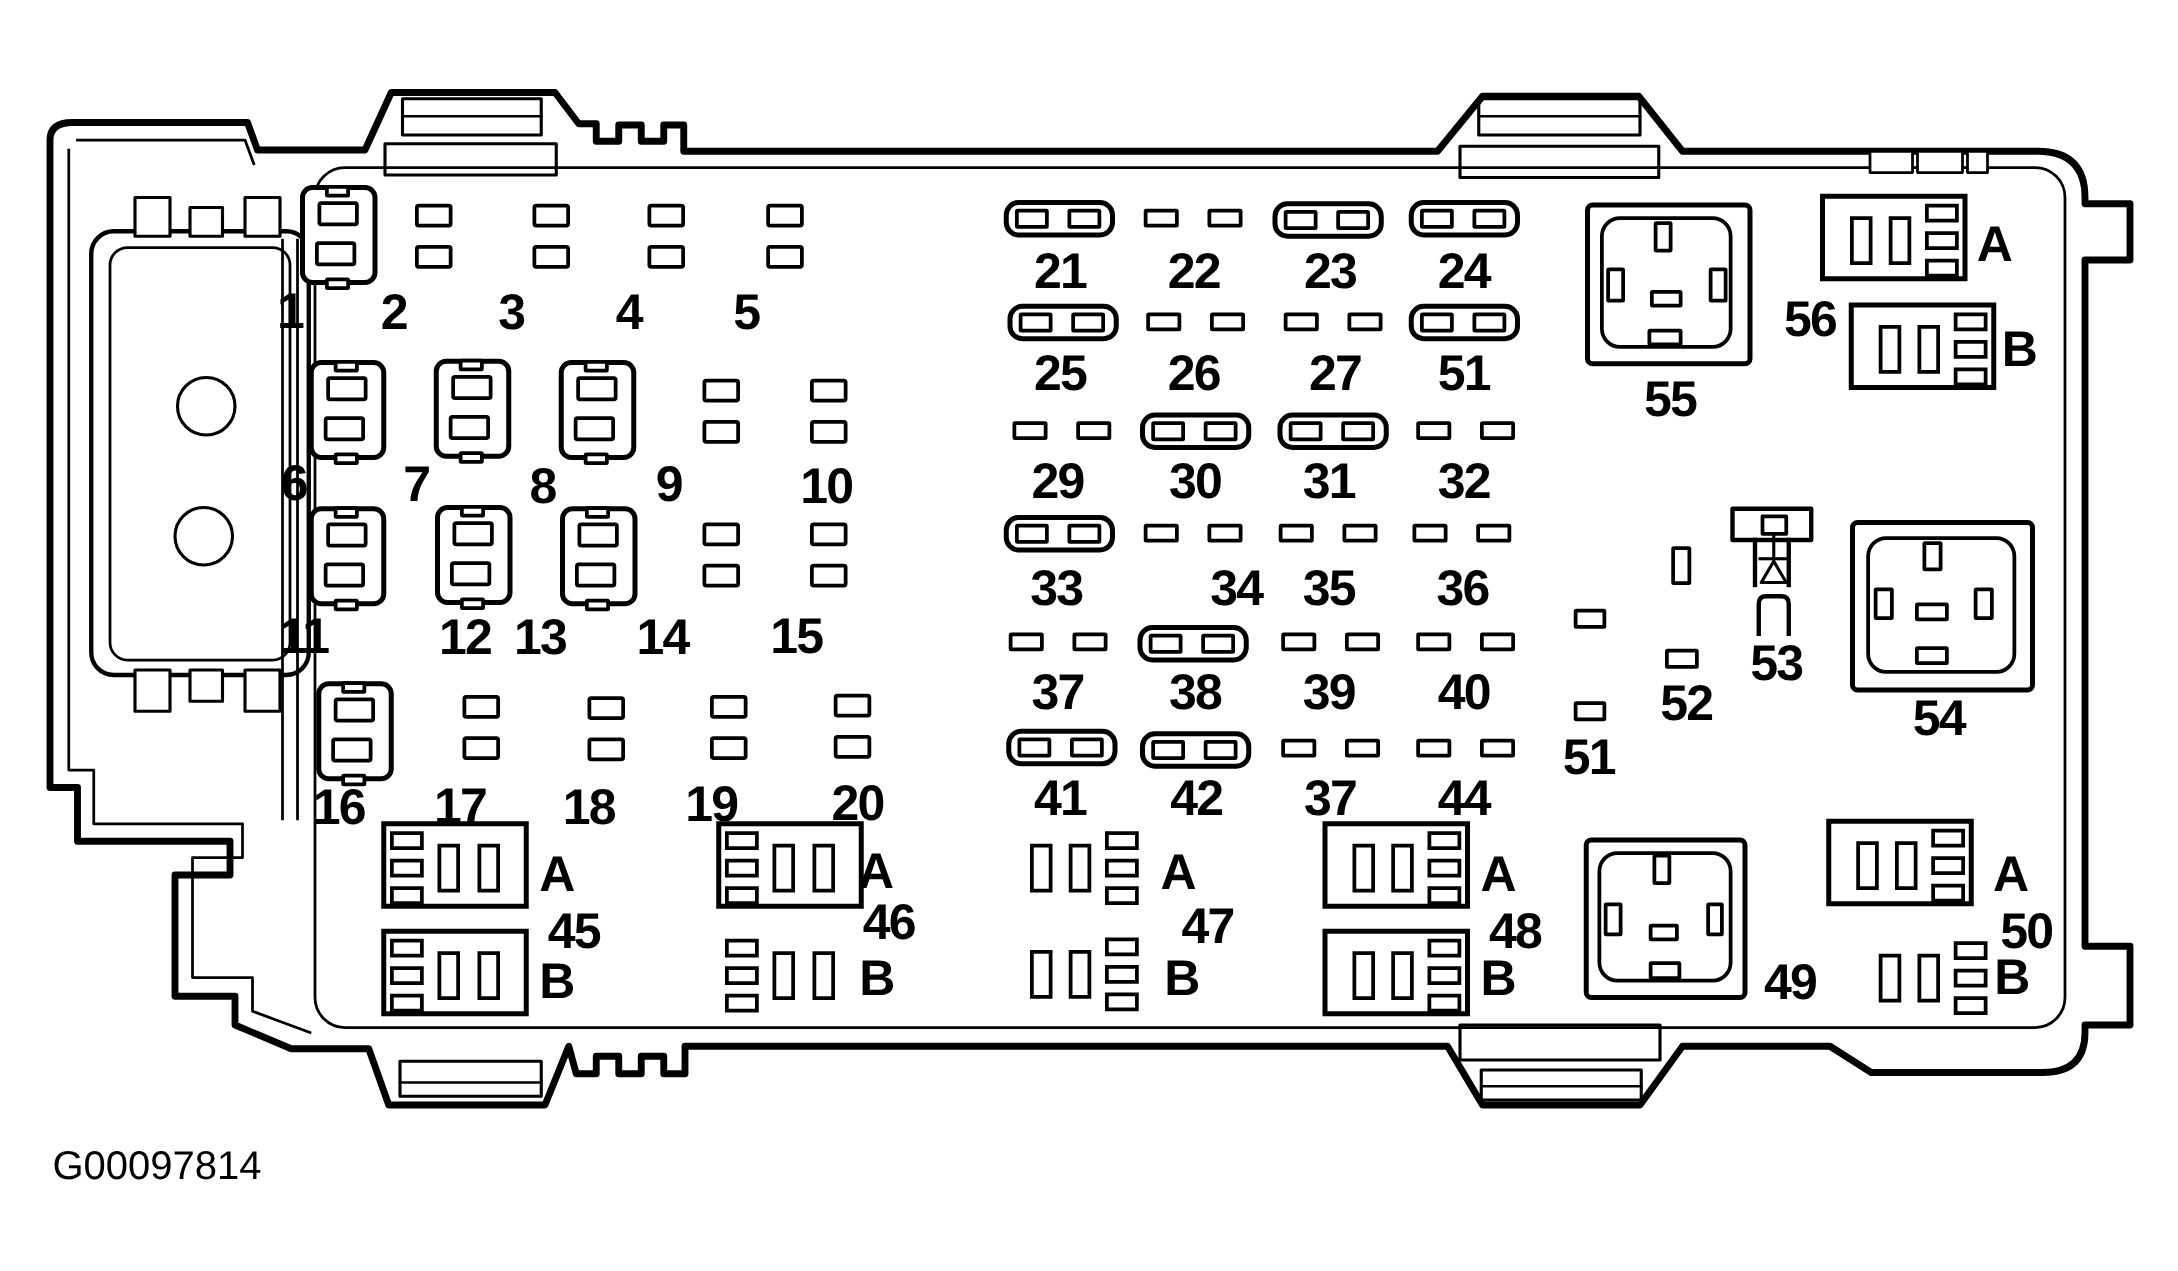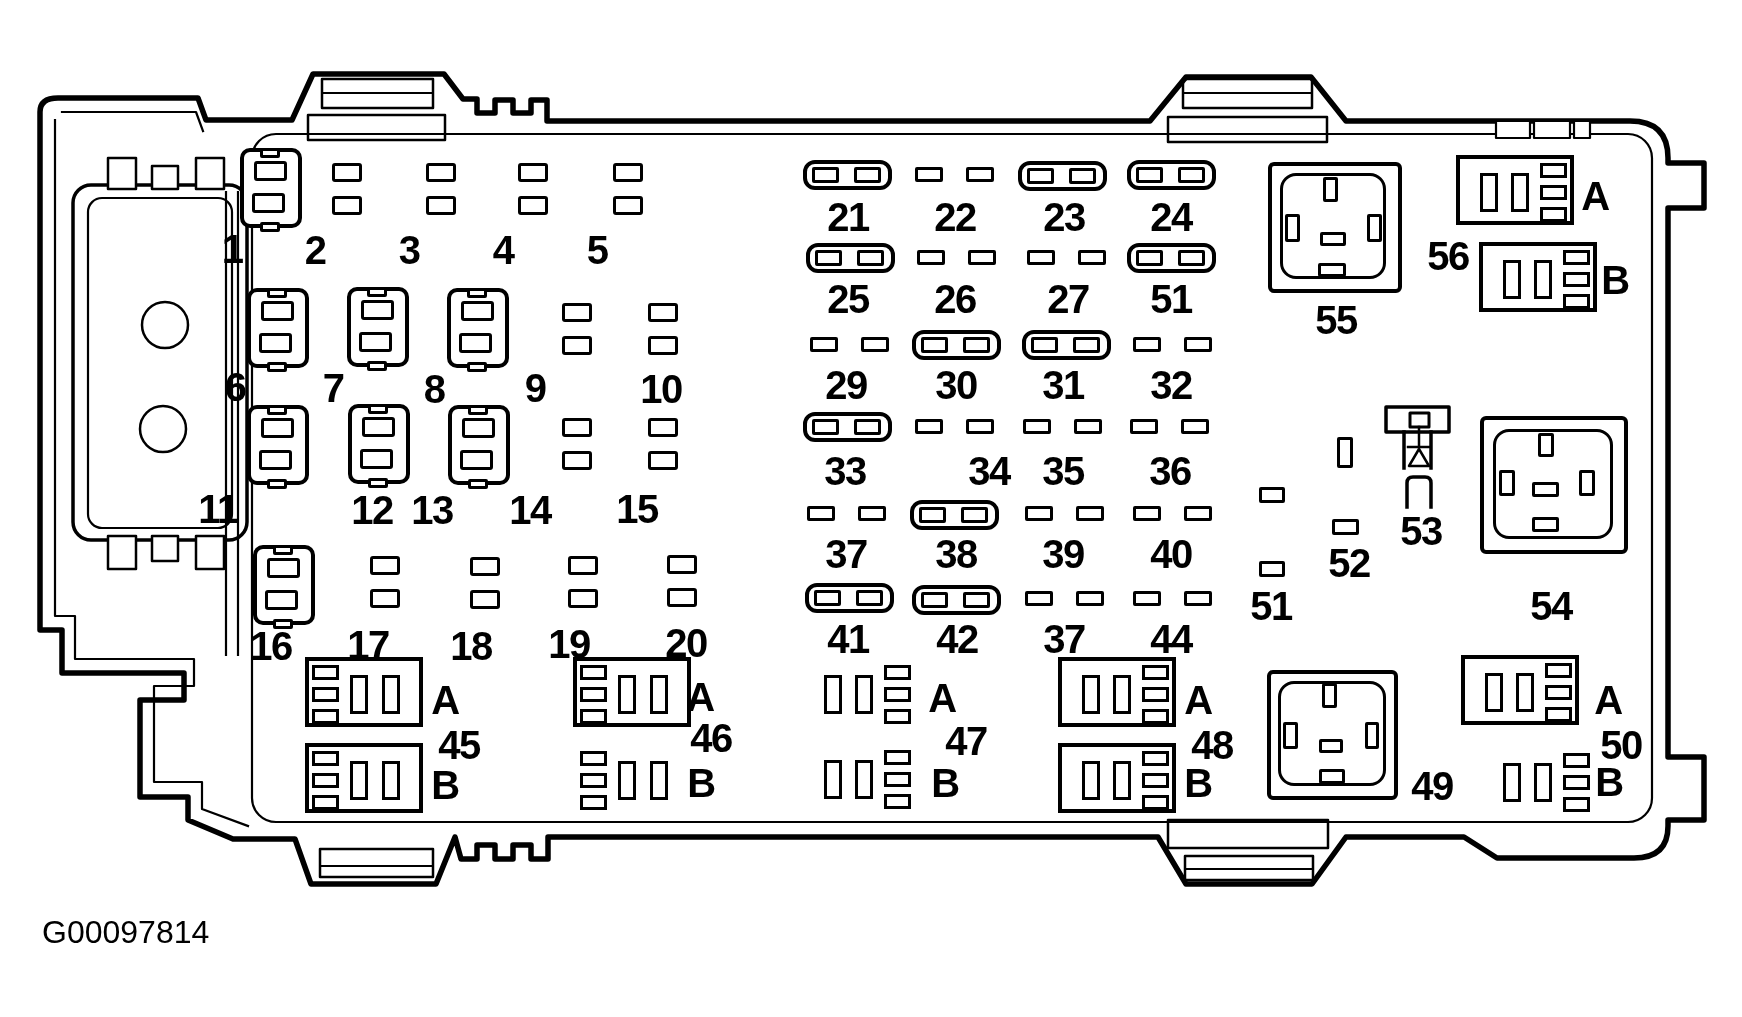--- a/index.html
+++ b/index.html
@@ -105,21 +105,21 @@
         <div class="abs notch" style="left: 16px; top: -4px; width: 20px; height: 10px;"></div>
         <div class="abs notch" style="left: 16px; top: 70px; width: 20px; height: 10px;"></div>
       </div>
       <div class="lbl" style="left: 434px; top: 369px;">8</div>
       <div class="abs holder" style="left: 247px; top: 405px; width: 62px; height: 80px;">
         <div class="abs hold-r" style="left: 10px; top: 9px; width: 33px; height: 20px;"></div>
         <div class="abs hold-r" style="left: 8px; top: 41px; width: 33px; height: 20px;"></div>
         <div class="abs notch" style="left: 16px; top: -4px; width: 20px; height: 10px;"></div>
         <div class="abs notch" style="left: 16px; top: 70px; width: 20px; height: 10px;"></div>
       </div>
-      <div class="lbl" style="left: 218px; top: 489px;">11</div>
+      <div class="lbl" style="left: 243px; top: 489px;">11</div>
       <div class="abs holder" style="left: 348px; top: 404px; width: 62px; height: 80px;">
         <div class="abs hold-r" style="left: 10px; top: 9px; width: 33px; height: 20px;"></div>
         <div class="abs hold-r" style="left: 8px; top: 41px; width: 33px; height: 20px;"></div>
         <div class="abs notch" style="left: 16px; top: -4px; width: 20px; height: 10px;"></div>
         <div class="abs notch" style="left: 16px; top: 70px; width: 20px; height: 10px;"></div>
       </div>
       <div class="lbl" style="left: 330px; top: 490px; margin-left: 42px;">12</div>
       <div class="abs holder" style="left: 448px; top: 405px; width: 62px; height: 80px;">
         <div class="abs hold-r" style="left: 10px; top: 9px; width: 33px; height: 20px;"></div>
         <div class="abs hold-r" style="left: 8px; top: 41px; width: 33px; height: 20px;"></div>
@@ -272,21 +272,21 @@
       <div class="abs slot" style="left: 1320px; top: 232px; width: 26px; height: 14px;"></div>
       <div class="abs slot" style="left: 1318px; top: 263px; width: 28px; height: 14px;"></div>
       <div class="lbl" style="left: 1336px; top: 300px;">55</div>
       <div class="abs r-outer" style="left: 1480px; top: 416px; width: 148px; height: 138px;"></div>
       <div class="abs r-inner" style="left: 1493px; top: 429px; width: 120px; height: 110px;"></div>
       <div class="abs slot" style="left: 1538px; top: 433px; width: 16px; height: 24px;"></div>
       <div class="abs slot" style="left: 1499px; top: 470px; width: 16px; height: 26px;"></div>
       <div class="abs slot" style="left: 1579px; top: 470px; width: 16px; height: 26px;"></div>
       <div class="abs slot" style="left: 1532px; top: 482px; width: 27px; height: 15px;"></div>
       <div class="abs slot" style="left: 1532px; top: 517px; width: 27px; height: 15px;"></div>
-      <div class="lbl" style="left: 1551px; top: 586px; text-align: center;">54</div>
+      <div class="lbl" style="left: 1551px; top: 555px; text-align: center;">54</div>
       <div class="abs r-outer" style="left: 1267px; top: 670px; width: 131px; height: 130px;"></div>
       <div class="abs r-inner" style="left: 1278px; top: 681px; width: 108px; height: 105px;"></div>
       <div class="abs slot" style="left: 1322px; top: 683px; width: 15px; height: 25px;"></div>
       <div class="abs slot" style="left: 1283px; top: 722px; width: 15px; height: 27px;"></div>
       <div class="abs slot" style="left: 1365px; top: 722px; width: 14px; height: 27px;"></div>
       <div class="abs slot" style="left: 1319px; top: 739px; width: 24px; height: 14px;"></div>
       <div class="abs slot" style="left: 1319px; top: 769px; width: 26px; height: 15px;"></div>
       <div class="lbl" style="left: 1432px; top: 766px;">49</div>
       <div class="abs smr" style="left: 1259px; top: 487px; width: 26px; height: 16px;"></div>
       <div class="abs smr" style="left: 1259px; top: 561px; width: 26px; height: 16px;"></div>

